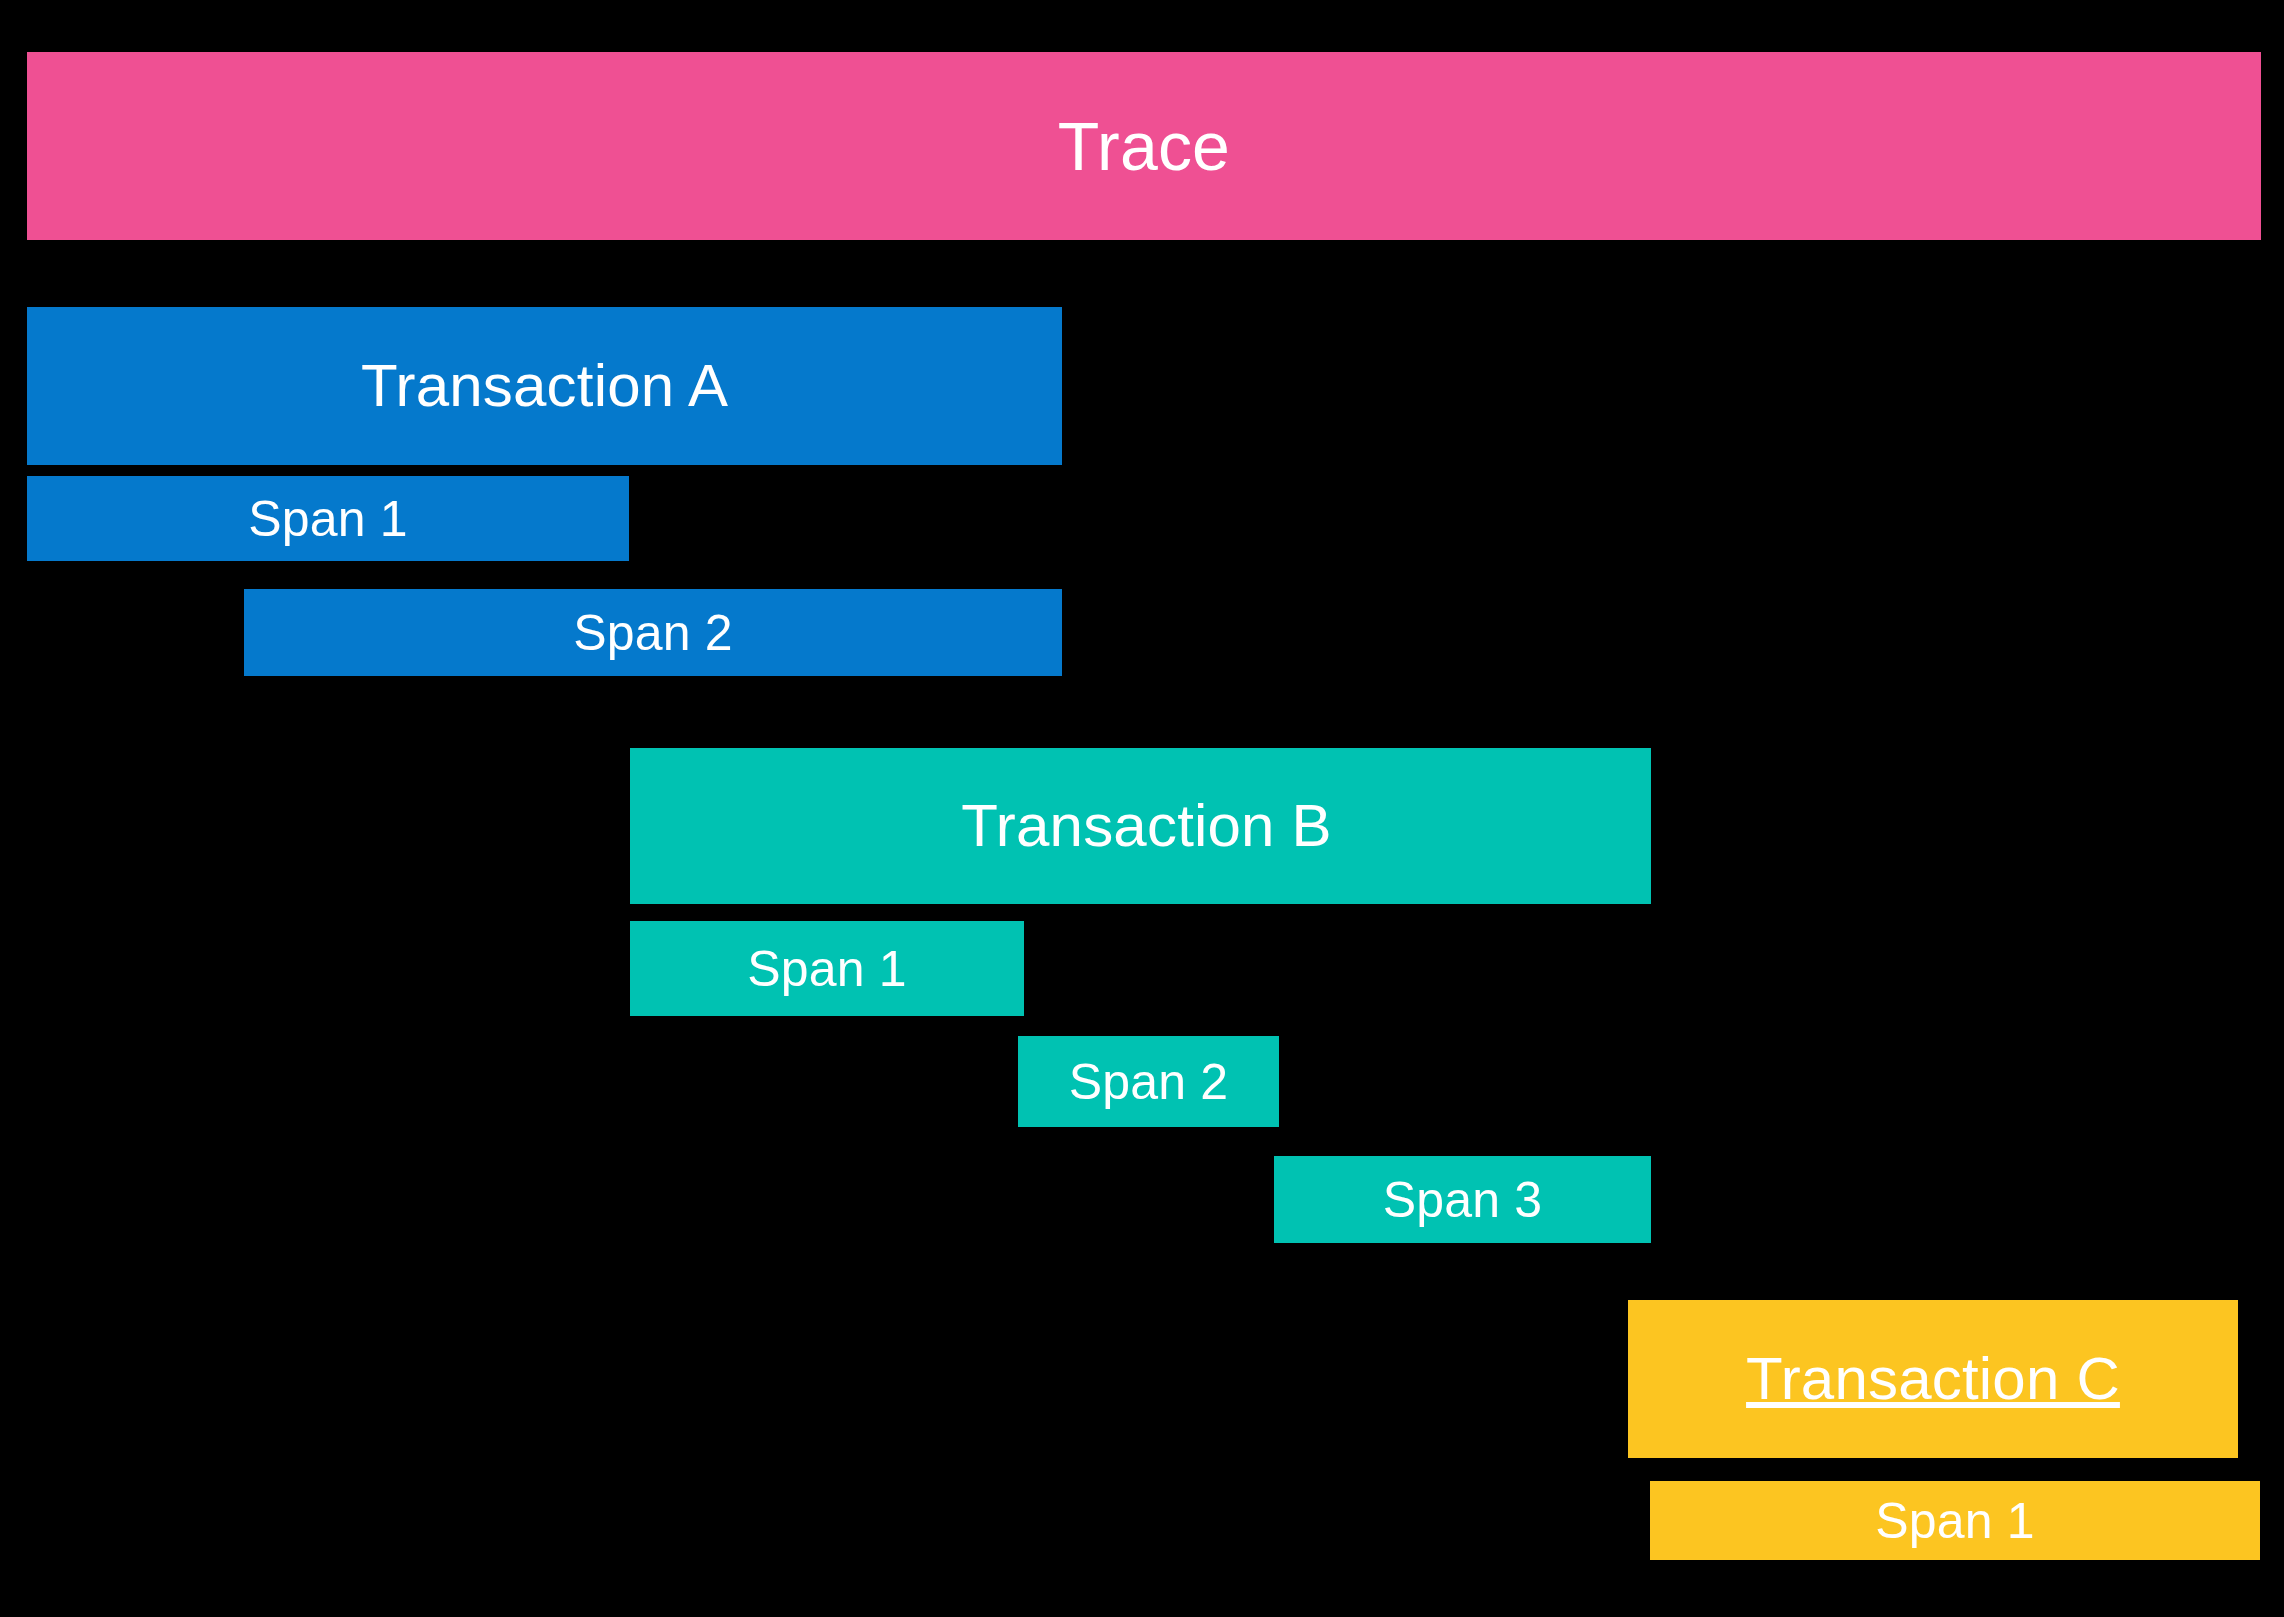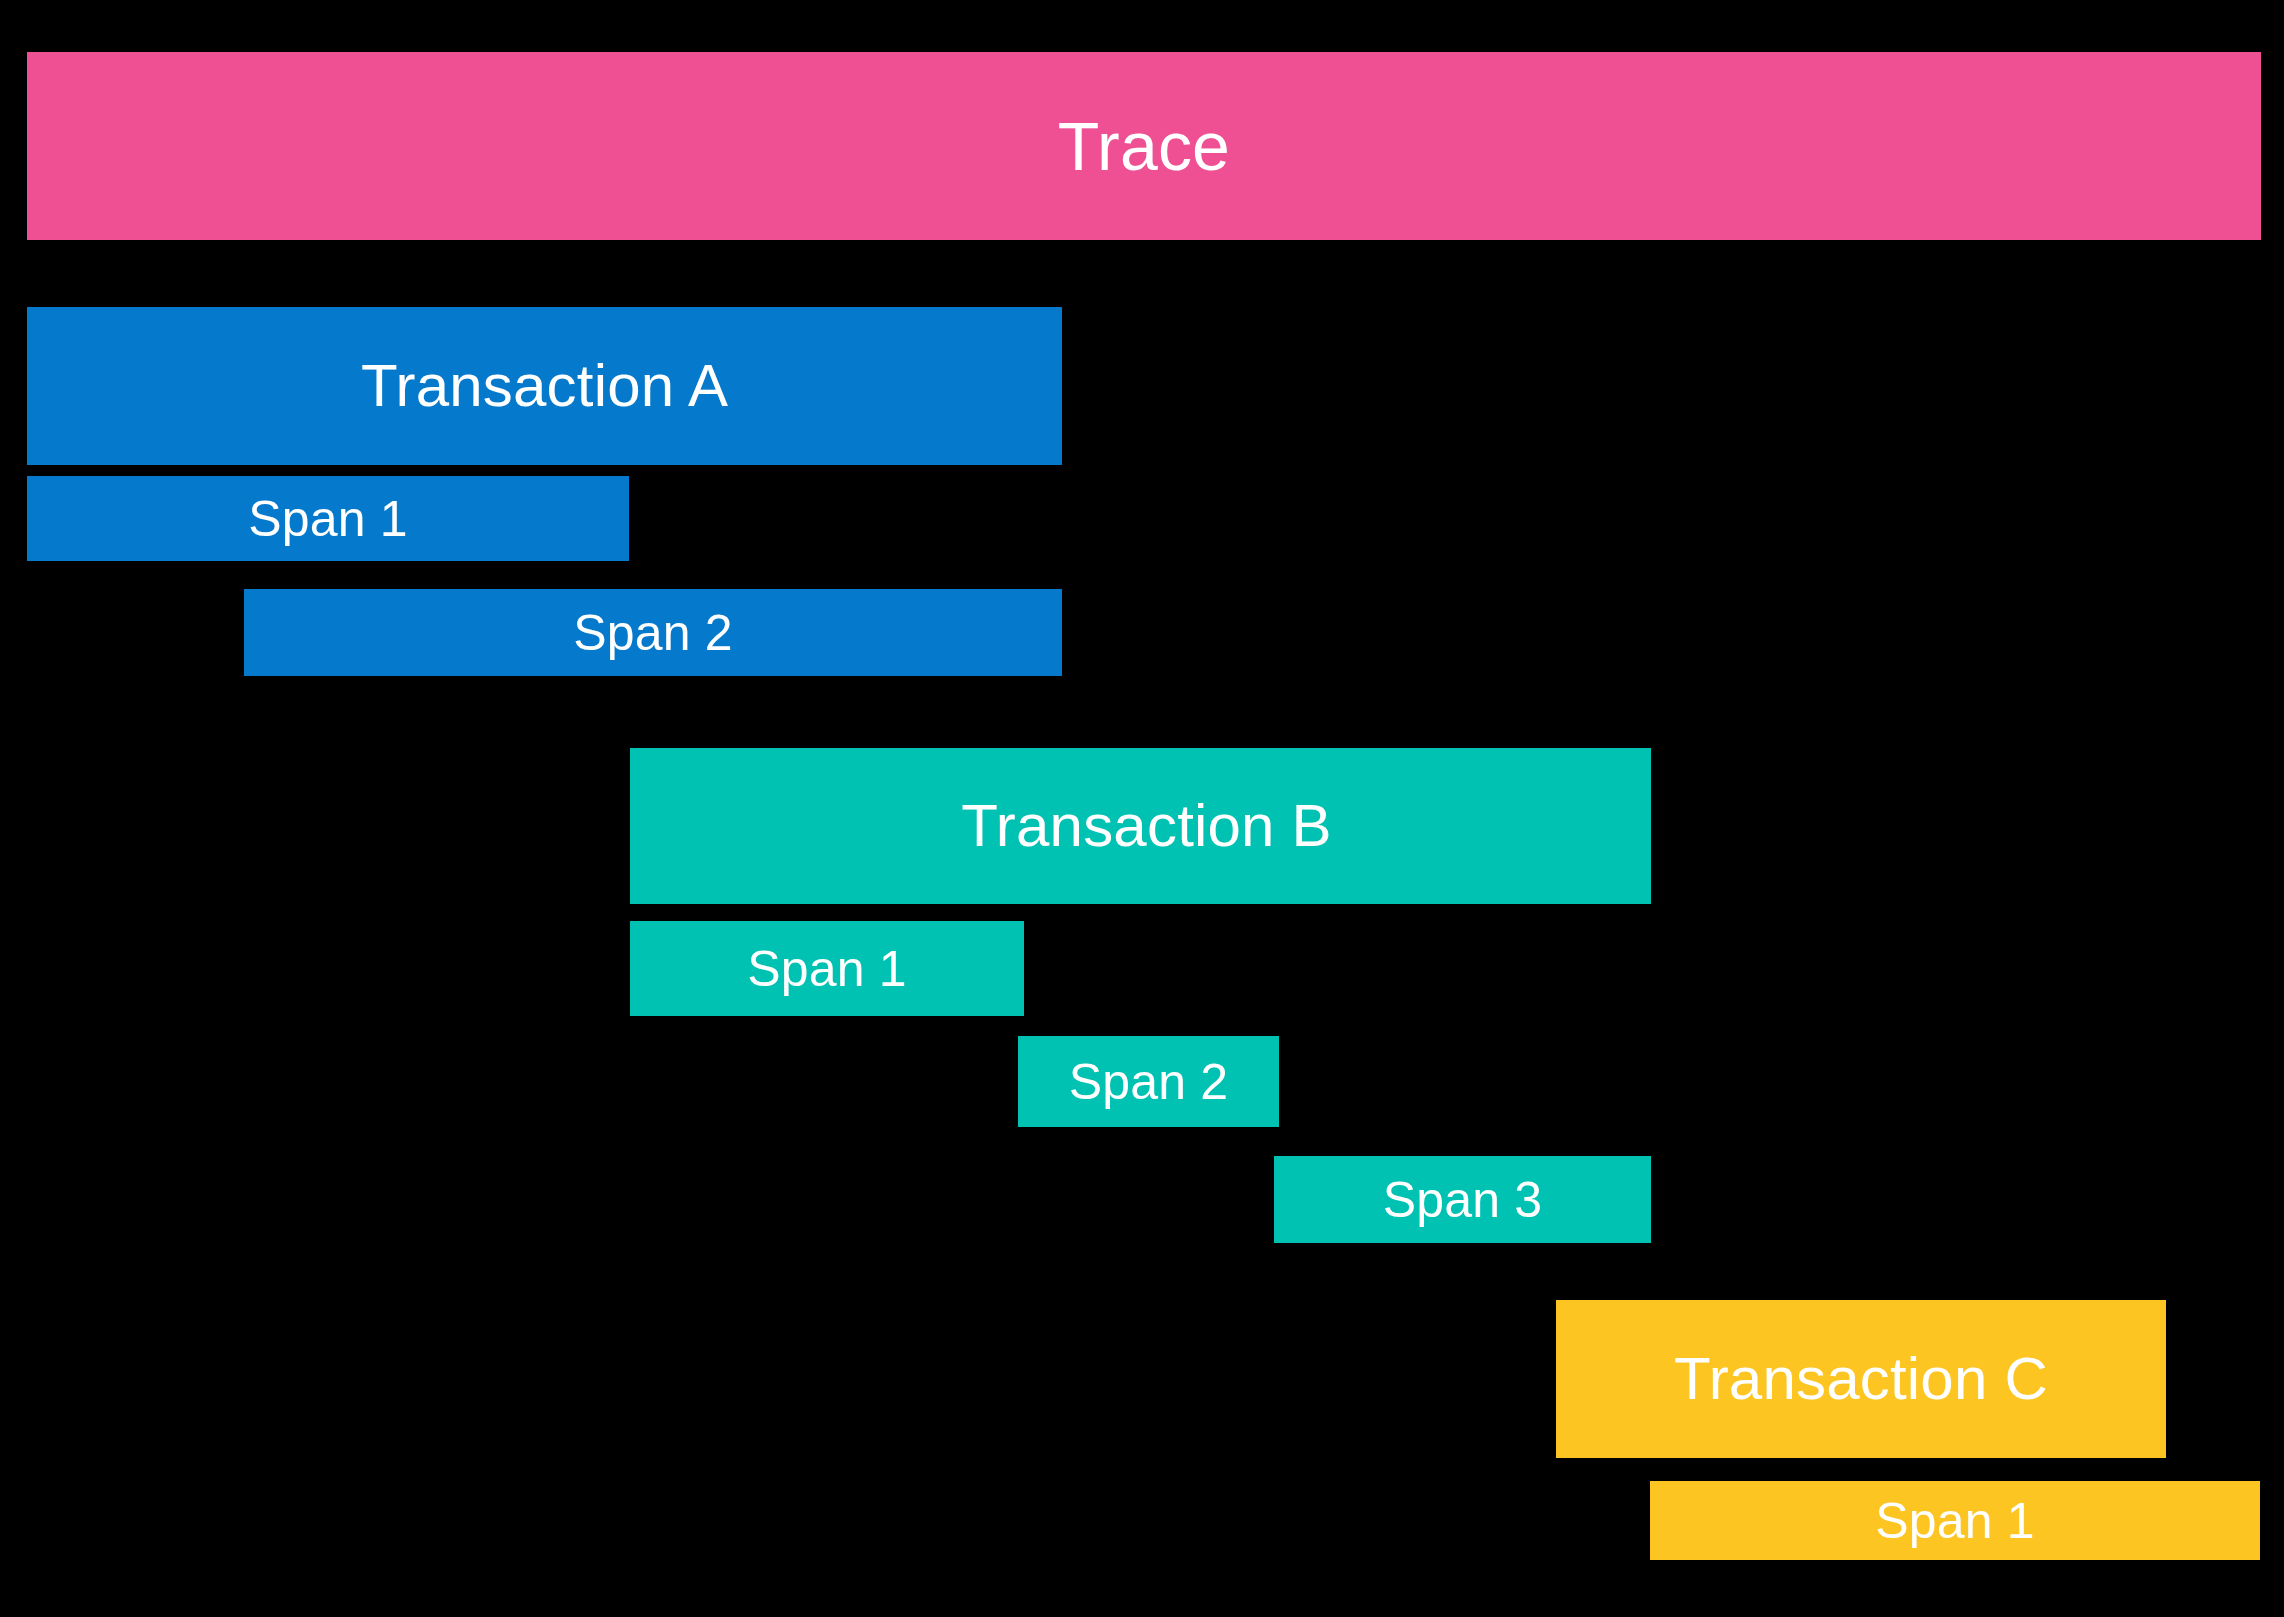--- a/index.html
+++ b/index.html
@@ -51,21 +51,21 @@
   .txn-b-bar        { left: 630px;  top: 748px;  width: 1021px; height: 156px; padding-left: 12px; }
   .txn-b-bar .bar-label { font-size: 60px; }
   .txn-b-span-1     { left: 630px;  top: 921px; width: 394px;  height: 95px; }
   .txn-b-span-1 .bar-label { font-size: 50px; }
   .txn-b-span-2     { left: 1018px; top: 1036px; width: 261px;  height: 91px; }
   .txn-b-span-2 .bar-label { font-size: 50px; }
   .txn-b-span-3     { left: 1274px; top: 1156px; width: 377px;  height: 87px; }
   .txn-b-span-3 .bar-label { font-size: 50px; text-align: right; }
 
   
-  .txn-c-bar        { left: 1556px; top: 1300px; width: 610px;  height: 158px; }
+  .txn-c-bar        { left: 1628px; top: 1300px; width: 610px;  height: 158px; text-decoration: underline; }
   .txn-c-bar .bar-label { font-size: 60px; }
   .txn-c-span-1     { left: 1650px; top: 1481px; width: 610px;  height: 79px; }
   .txn-c-span-1 .bar-label { font-size: 50px; }
 </style>
 </head>
 <body style="background: rgb(0, 0, 0);">
 
 <div id="canvas" style="background: rgb(0, 0, 0);">
 
   <div class="bar trace-bar" style="background-color: rgb(239, 80, 147);">

